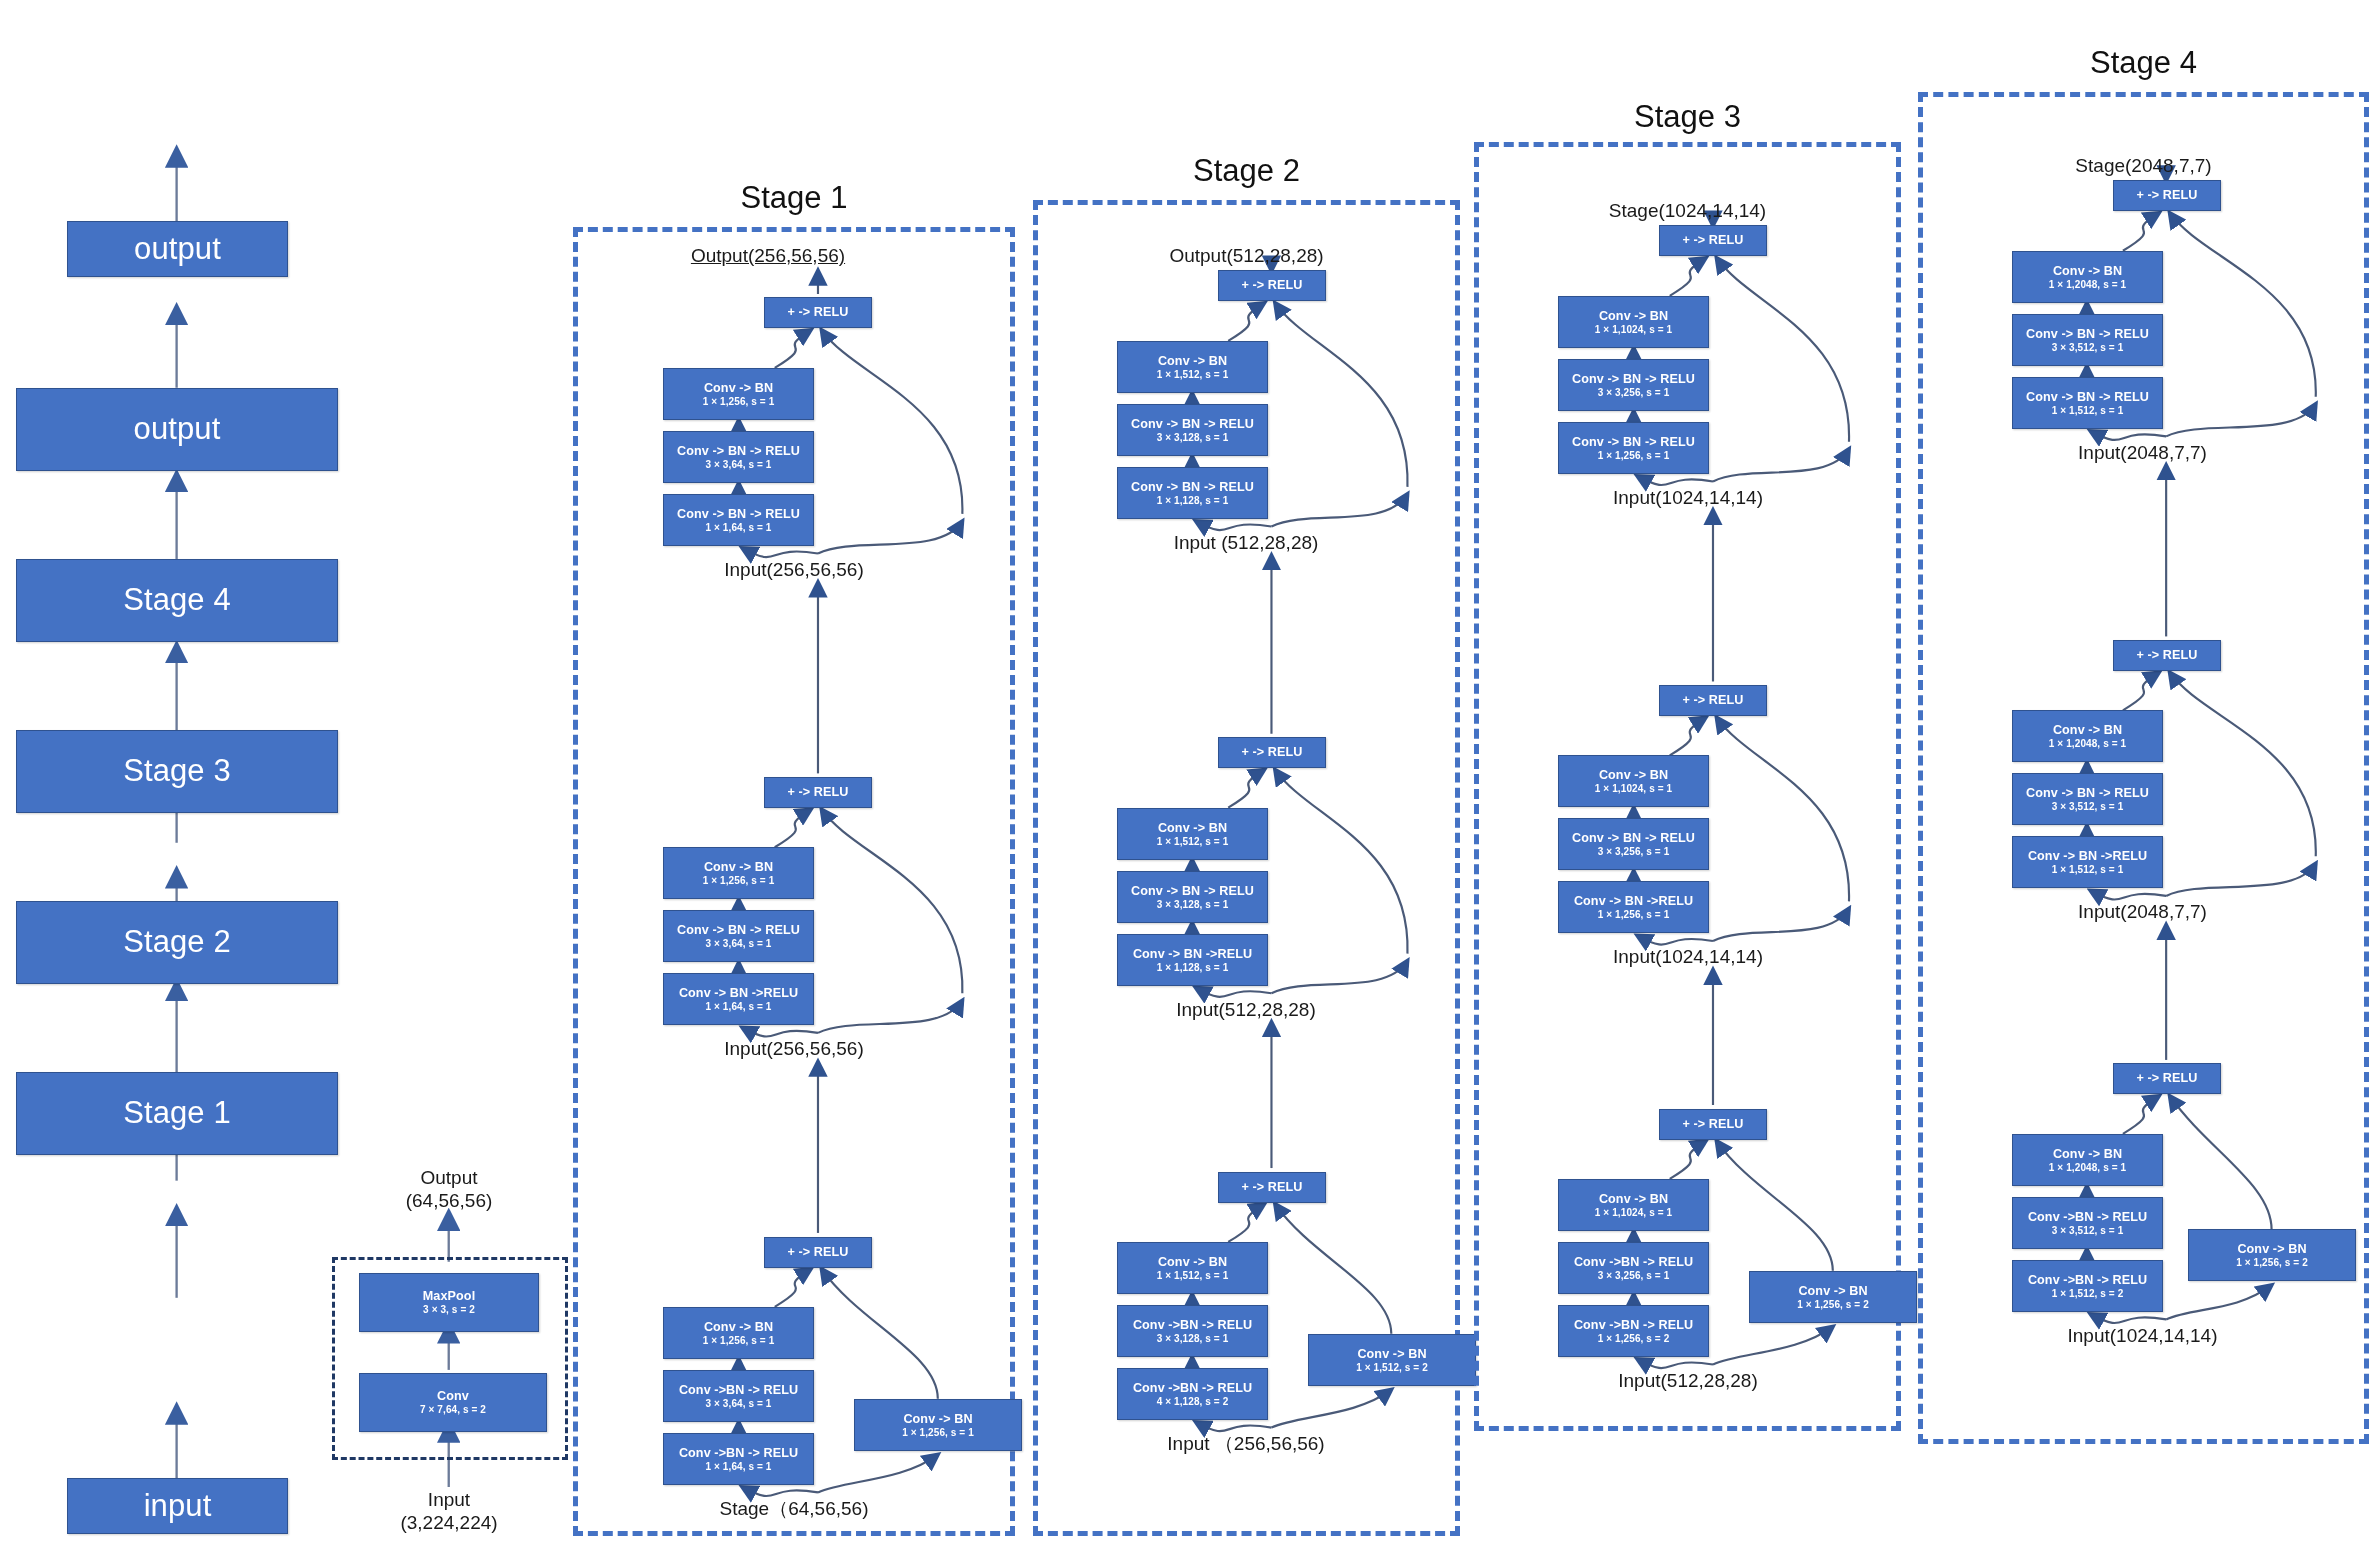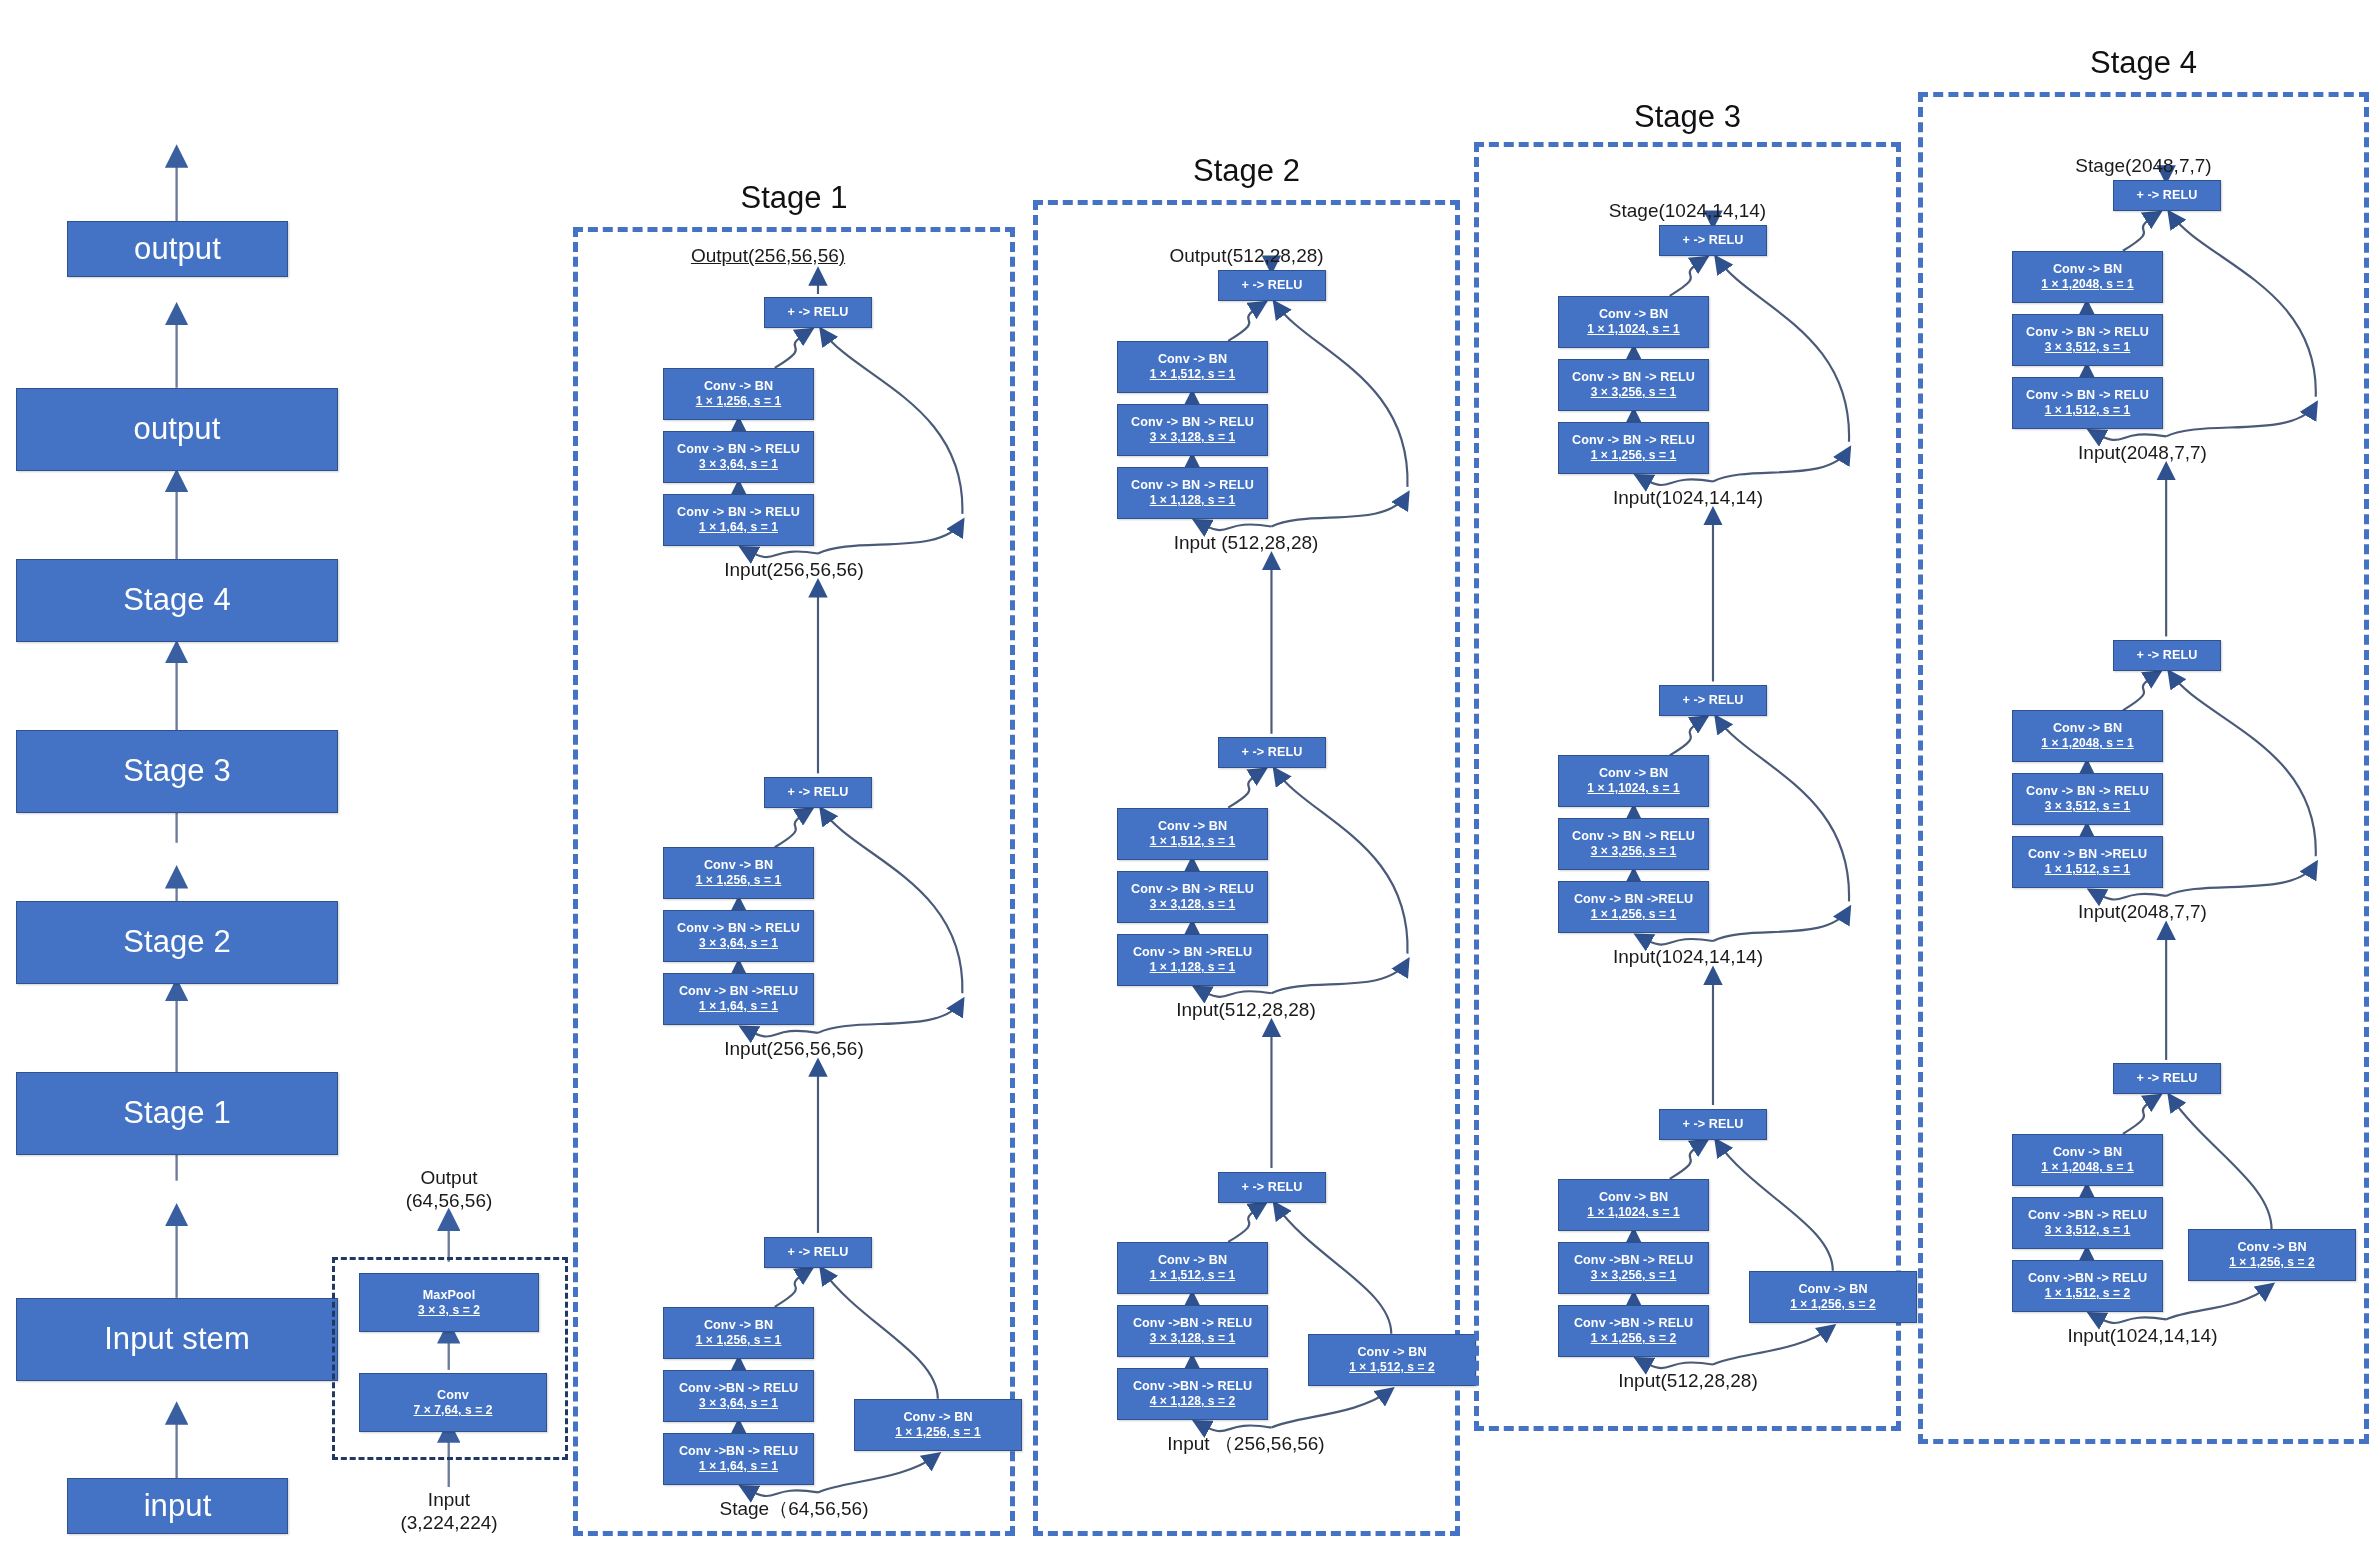--- a/index.html
+++ b/index.html
@@ -7,21 +7,21 @@
        font-family:"Liberation Sans", sans-serif;color:#111;}
   .canvas{position:absolute;inset:0;}
   svg.wires{position:absolute;left:0;top:0;width:2377px;height:1563px;pointer-events:none;}
 
   
   .node{position:absolute;background:#4472C4;border:1.8px solid #2F528F;
         color:#fff;display:flex;flex-direction:column;align-items:center;
         justify-content:center;text-align:center;line-height:1.18;
         box-sizing:border-box;box-shadow:0.9px 0.9px 1.8px rgba(0,0,0,.18);}
   .node .l1{font-size:12.6px;font-weight:600;letter-spacing:0.1px;}
-  .node .l2{font-size:12px;font-weight:600;letter-spacing:0.1px;text-decoration:underline;}
+  .node .l2{font-size:10px;font-weight:600;letter-spacing:0.1px;}
   .node.big{font-size:31px;font-weight:400;}
   .node.big .l1{font-size:31px;font-weight:400;}
 
   
   .note{position:absolute;color:#1a1a1a;font-size:19px;text-align:center;
         white-space:nowrap;line-height:1.2;}
   .note.two{white-space:normal;}
   .stage-title{position:absolute;font-size:31px;color:#111;text-align:center;
                white-space:nowrap;}
 
@@ -161,23 +161,20 @@
   </div>
   <div class="node big" style="left:16px;top:730px;width:322px;height:83px;">
     <span class="l1">Stage 3</span>
   </div>
   <div class="node big" style="left:16px;top:901px;width:322px;height:83px;">
     <span class="l1">Stage 2</span>
   </div>
   <div class="node big" style="left:16px;top:1072px;width:322px;height:83px;">
     <span class="l1">Stage 1</span>
   </div>
-  <div class="node big" style="left:16px;top:1298px;width:322px;height:83px;">
-    <span class="l1">Input stem</span>
-  </div>
   <div class="node big" style="left:67px;top:1478px;width:221px;height:56px;">
     <span class="l1">input</span>
   </div>
 
   <div class="frame dark" style="left:332px;top:1257px;width:236px;height:203px;"></div>
   <div class="note two" style="left:359px;top:1167px;width:180px;">
     <div>Output</div>
     <div>(64,56,56)</div>
   </div>
   <div class="node" style="left:359px;top:1273px;width:180px;height:59px;">

